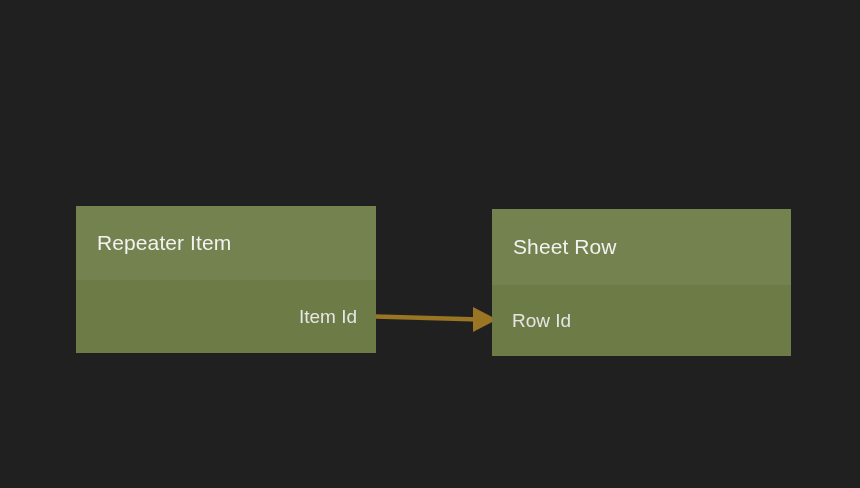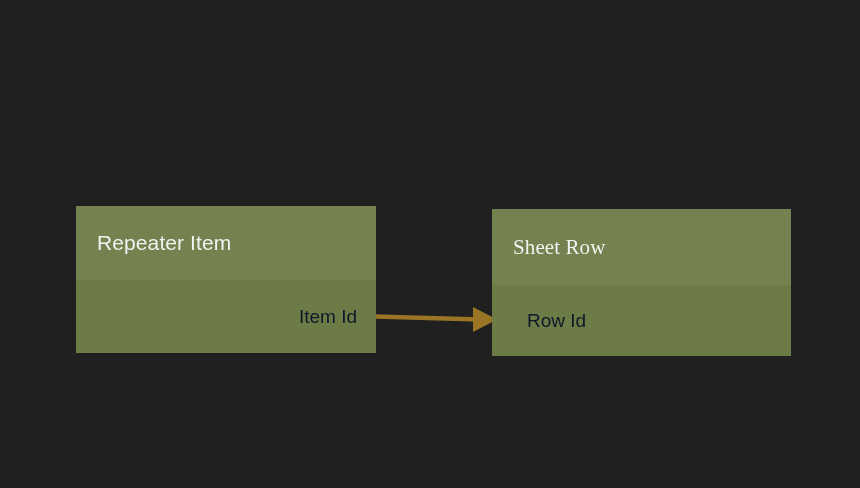--- a/index.html
+++ b/index.html
@@ -51,21 +51,21 @@
     box-sizing: border-box;
     background: #6d7c46;
   }
   .field-row {
     box-sizing: border-box;
     display: flex;
     align-items: center;
     height: 100%;
   }
   .field-label {
-    color: #0f172a;
+    color: #e5e5e5;
     font-size: 19px;
     font-weight: 400;
     white-space: nowrap;
   }
   
   #node-repeater-item {
     left: 76px;
     top: 206px;
     width: 300px;
     height: 147px;
@@ -84,28 +84,27 @@
   
   #node-sheet-row {
     left: 492px;
     top: 209px;
     width: 299px;
     height: 147px;
   }
   #node-sheet-row .node-header {
     height: 76px;
     padding-left: 21px;
-    font-family: Liberation Serif, serif;
   }
   #node-sheet-row .node-body {
     height: 71px;
   }
   #node-sheet-row .field-row {
     justify-content: flex-start;
-    padding-left: 35px;
+    padding-left: 20px;
   }
 </style>
 </head>
 <body>
 
 <div id="canvas">
 
   <svg class="edge-layer" width="860" height="488" viewBox="0 0 860 488" xmlns="http://www.w3.org/2000/svg">
     <g>
       <path d="M 358 316 L 480 319.5" stroke="#9a7523" stroke-width="4.5" fill="none" stroke-linecap="butt"></path>

